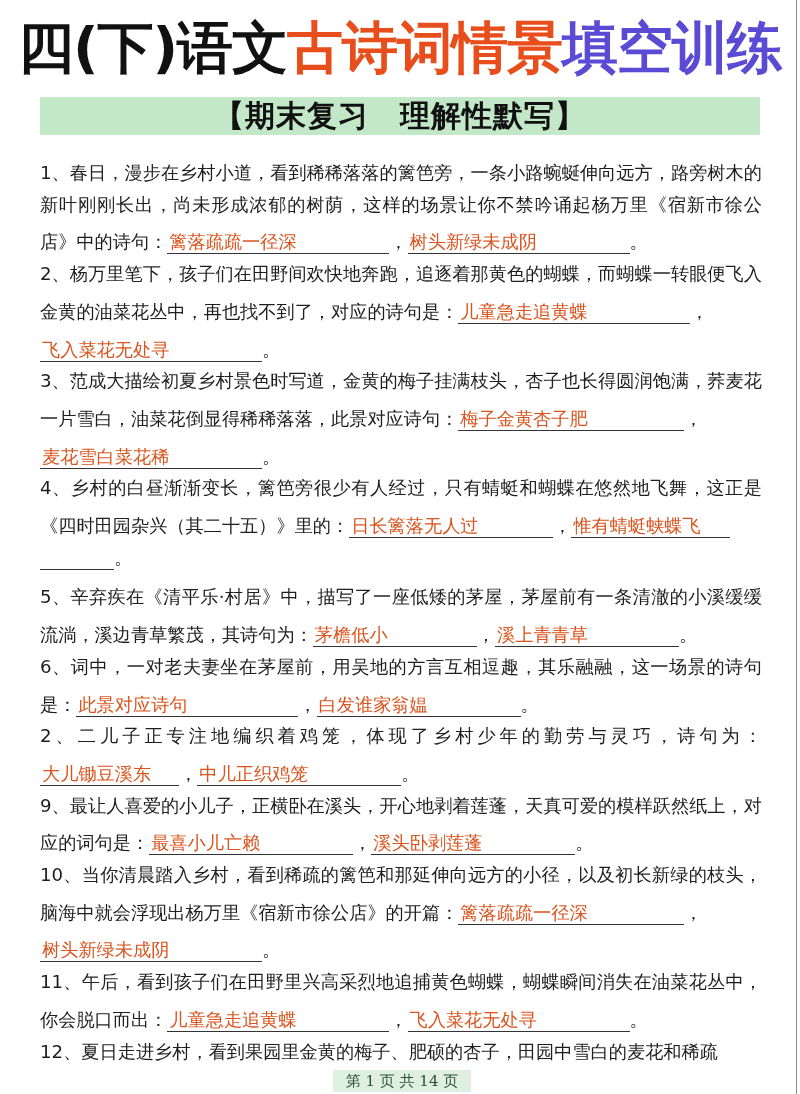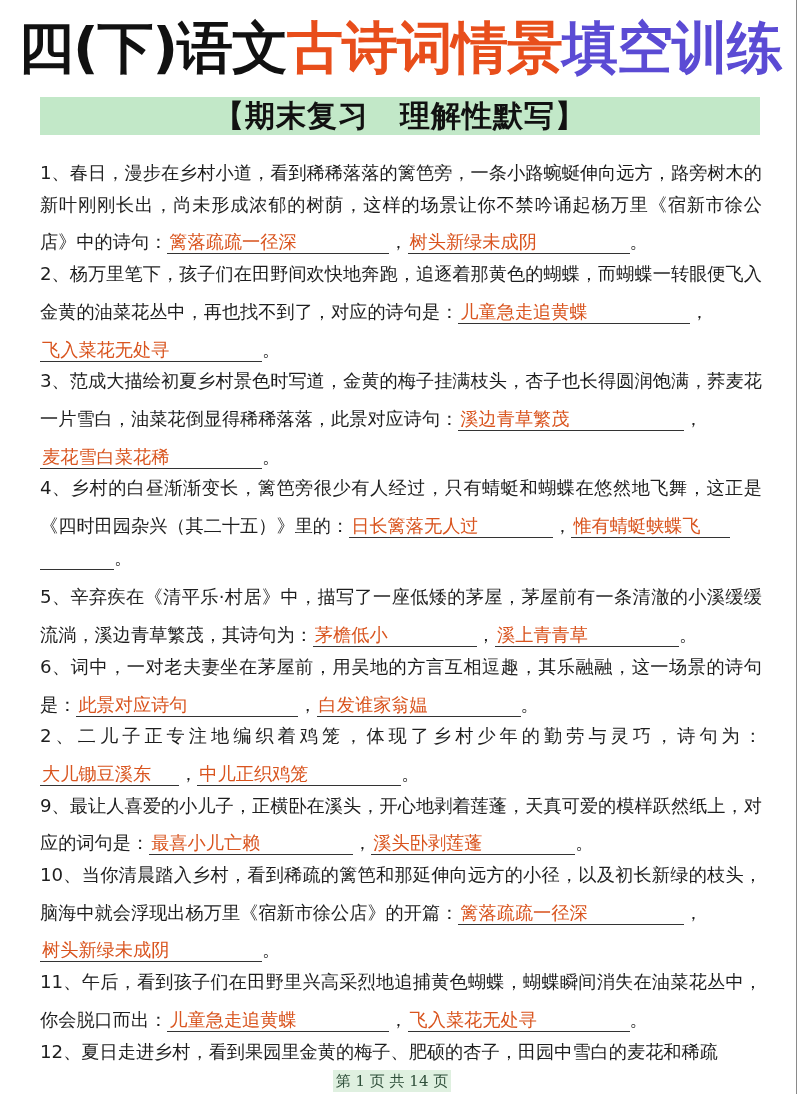--- a/index.html
+++ b/index.html
@@ -35,21 +35,21 @@
   }
   .q { margin: 0; text-align: justify; }
   .ans {
     display: inline-block; color: #d9541e; border-bottom: 1.5px solid #333;
     line-height: 22px; padding: 0 2px; margin-top: 11px;
   }
   .blank {
     display: inline-block; border-bottom: 1.5px solid #333; line-height: 22px;
   }
   .footer {
-    position: absolute; left: 333px; top: 1070px; width: 118px; height: 22px;
+    position: absolute; left: 333px; top: 1070px; width: 138px; height: 22px;
     background: #dff0e0; text-align: center;
     font-family: "DejaVu Serif", "Liberation Serif", serif;
     font-size: 15px; line-height: 22px; color: #2f4f3a; white-space: pre;
   }
 </style>
 </head>
 <body>
 
 <div class="edge-line"></div>
 
@@ -60,21 +60,21 @@
 <div class="banner">
   <span>【期末复习　理解性默写】</span>
 </div>
 
 <div class="content">
 
   <p class="q"><span>1、春日，漫步在乡村小道，看到稀稀落落的篱笆旁，一条小路蜿蜒伸向远方，路旁树木的新叶刚刚长出，尚未形成浓郁的树荫，这样的场景让你不禁吟诵起杨万里《宿新市徐公店》中的诗句：</span><span class="ans" style="width:218px">篱落疏疏一径深</span><span>，</span><span class="ans" style="width:218px">树头新绿未成阴</span><span>。</span></p>
 
   <p class="q"><span>2、杨万里笔下，孩子们在田野间欢快地奔跑，追逐着那黄色的蝴蝶，而蝴蝶一转眼便飞入金黄的油菜花丛中，再也找不到了，对应的诗句是：</span><span class="ans" style="width:228px">儿童急走追黄蝶</span><span>，</span><br><span class="ans" style="width:218px">飞入菜花无处寻</span><span>。</span></p>
 
-  <p class="q"><span>3、范成大描绘初夏乡村景色时写道，金黄的梅子挂满枝头，杏子也长得圆润饱满，荞麦花一片雪白，油菜花倒显得稀稀落落，此景对应诗句：</span><span class="ans" style="width:222px">溪边青草繁茂</span><span>，</span><br><span class="ans" style="width:218px">麦花雪白菜花稀</span><span>。</span></p>
+  <p class="q"><span>3、范成大描绘初夏乡村景色时写道，金黄的梅子挂满枝头，杏子也长得圆润饱满，荞麦花一片雪白，油菜花倒显得稀稀落落，此景对应诗句：</span><span class="ans" style="width:222px">梅子金黄杏子肥</span><span>，</span><br><span class="ans" style="width:218px">麦花雪白菜花稀</span><span>。</span></p>
 
   <p class="q"><span>4、乡村的白昼渐渐变长，篱笆旁很少有人经过，只有蜻蜓和蝴蝶在悠然地飞舞，这正是《四时田园杂兴（其二十五）》里的：</span><span class="ans" style="width:200px">日长篱落无人过</span><span>，</span><span class="ans" style="width:155px">惟有蜻蜓蛱蝶飞</span><br><span class="blank" style="width:74px">&nbsp;</span><span>。</span></p>
   <div style="height:8px"></div>
 
   <p class="q"><span>5、辛弃疾在《清平乐·村居》中，描写了一座低矮的茅屋，茅屋前有一条清澈的小溪缓缓流淌，溪边青草繁茂，其诗句为：</span><span class="ans" style="width:160px">茅檐低小</span><span>，</span><span class="ans" style="width:180px">溪上青青草</span><span>。</span></p>
 
   <p class="q"><span>6、词中，一对老夫妻坐在茅屋前，用吴地的方言互相逗趣，其乐融融，这一场景的诗句是：</span><span class="ans" style="width:218px">此景对应诗句</span><span>，</span><span class="ans" style="width:200px">白发谁家翁媪</span><span>。</span></p>
 
 
   <p class="q"><span>2、二儿子正专注地编织着鸡笼，体现了乡村少年的勤劳与灵巧，诗句为：</span><span class="ans" style="width:auto;padding-right:28px">大儿锄豆溪东</span><span>，</span><span class="ans" style="width:200px">中儿正织鸡笼</span><span>。</span></p>

